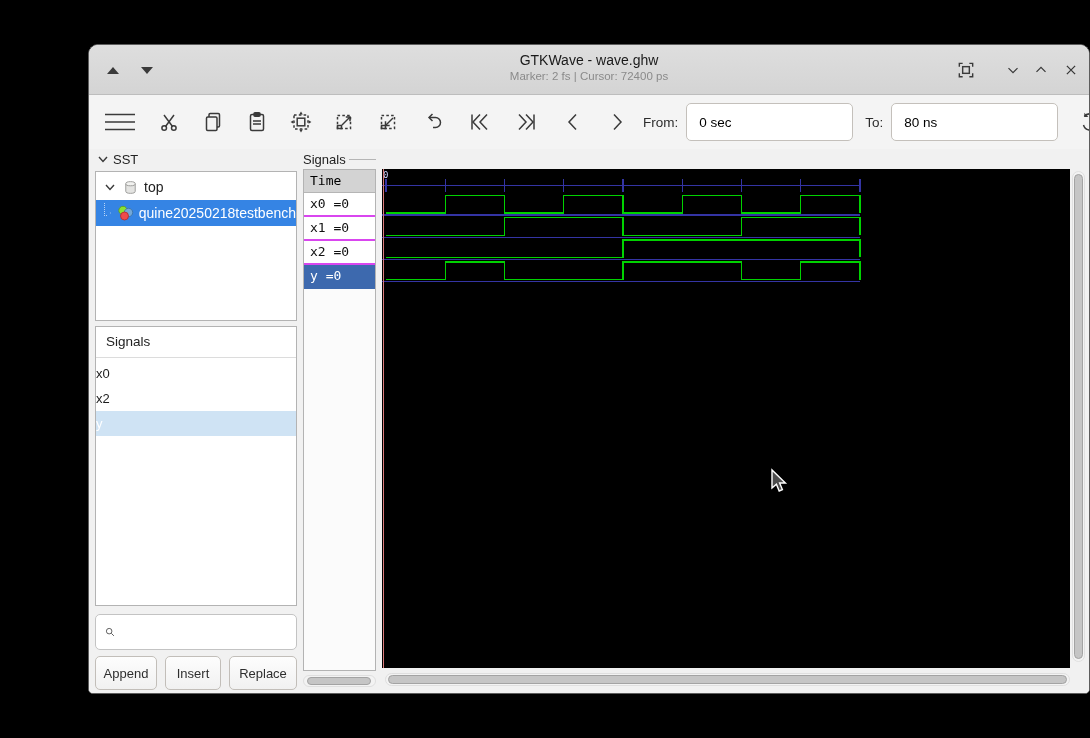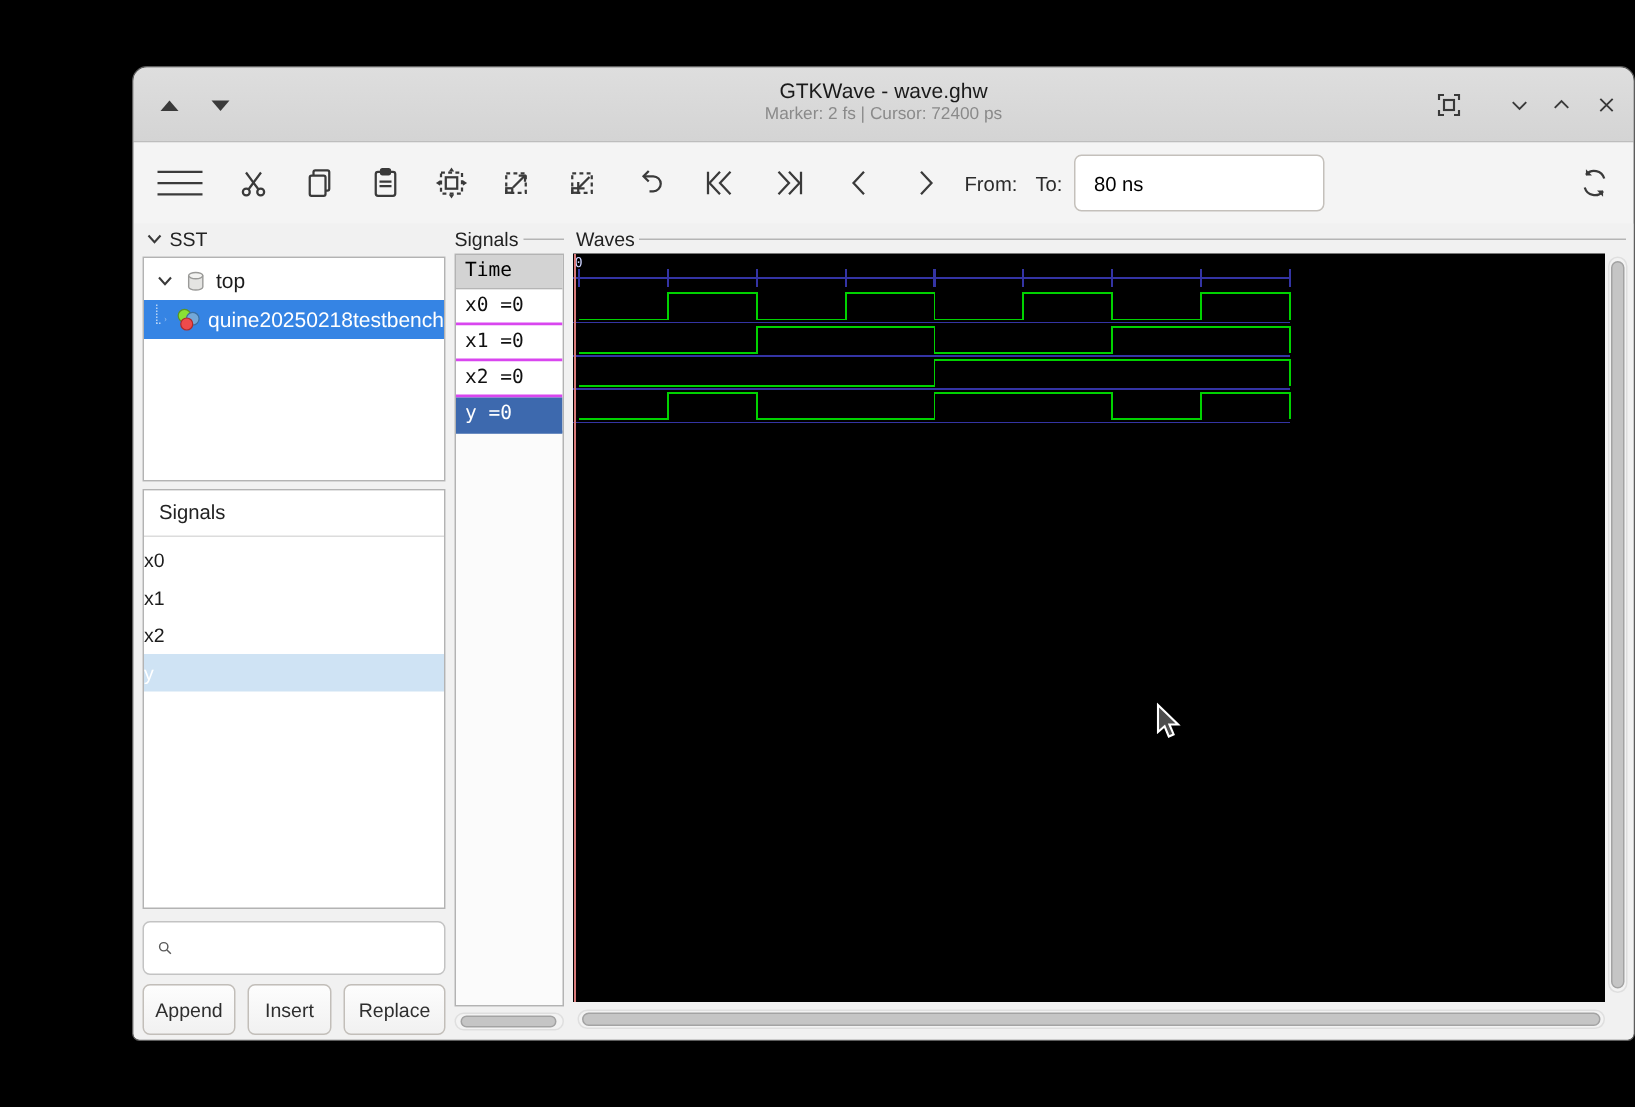--- a/index.html
+++ b/index.html
@@ -197,20 +197,21 @@
       <svg width="24" height="24" viewBox="0 0 24 24">
             <polyline points="15,4.5 8,12 15,19.5"></polyline>
           </svg>
     </button>
     <button class="tool">
       <svg width="24" height="24" viewBox="0 0 24 24">
             <polyline points="9,4.5 16,12 9,19.5"></polyline>
           </svg>
     </button>
     <span class="tb-label" style="margin-left:-6px">From:</span>
+    <input class="tb-input" style="margin-left: -12px;" value="0 sec">
     <span class="tb-label" style="margin-left:-8px">To:</span>
     <input class="tb-input" style="margin-left: -12px;" value="80 ns">
     <button class="tool" style="margin-left:auto">
       <svg width="24" height="24" viewBox="0 0 24 24">
         <path d="M18.5 9 A7 7 0 0 0 6.3 6.5"></path>
             <polygon points="6.3,2.8 6.3,7 10.3,7" fill="#3a3a3a" stroke="none"></polygon>
         <path d="M5.5 15 A7 7 0 0 0 17.7 17.5"></path>
             <polygon points="17.7,21.2 17.7,17 13.7,17" fill="#3a3a3a" stroke="none"></polygon>
       </svg>
     </button>
@@ -247,21 +248,20 @@
           <circle cx="8.5" cy="12" r="4" fill="#ef4b4b" stroke="#b02a2a" stroke-width=".8"></circle>
         </svg>
         <span class="lbl">quine20250218testbench</span>
       </div>
     </div>
 
     <div class="panel-box" id="signals-box">
       <div class="sb-header">Signals</div>
       <div style="height:3px"></div>
       <div class="sb-row">x0</div>
-      <div class="sb-row">x1</div>
       <div class="sb-row">x2</div>
       <div class="sb-row sel">y</div>
     </div>
 
     <div id="search-box">
       <svg width="16" height="16" viewBox="0 0 20 20" stroke="#5a5a5a" fill="none" stroke-width="1.6">
         <circle cx="8.6" cy="8.6" r="4.6"></circle>
             <path d="M12.2 12.2 L16.5 16.5"></path>
       </svg>
       <input id="search-input" value="" style="">
@@ -282,24 +282,20 @@
       <div class="sig-row">x2 =0</div>
       <div class="sig-row sel">y =0</div>
     </div>
     <div class="scroll" id="mid-hscroll">
           <div class="thumb"></div>
         </div>
 
     <div class="splitter" style="left:208px;top:0;width:6px;height:546px"></div>
     <div class="splitter" style="left:287px;top:0;width:6px;height:546px"></div>
 
-    <div class="frame-label" id="waves-label">
-      <span>Waves</span>
-          <span class="frame-line"></span>
-    </div>
     <div id="wave-canvas">
       <svg id="wave-svg" width="688" height="499" viewBox="0 0 688 499">
             <line x1="0" y1="16.5" x2="478" y2="16.5" stroke="#3434a4" stroke-width="1.4" shape-rendering="crispEdges"></line>
             <line x1="4" y1="10" x2="4" y2="22.5" stroke="#3434a4" stroke-width="1.4" shape-rendering="crispEdges"></line>
             <line x1="63.25" y1="10" x2="63.25" y2="22.5" stroke="#3434a4" stroke-width="1.4" shape-rendering="crispEdges"></line>
             <line x1="122.5" y1="10" x2="122.5" y2="22.5" stroke="#3434a4" stroke-width="1.4" shape-rendering="crispEdges"></line>
             <line x1="181.75" y1="10" x2="181.75" y2="22.5" stroke="#3434a4" stroke-width="1.4" shape-rendering="crispEdges"></line>
             <line x1="241" y1="10" x2="241" y2="22.5" stroke="#3434a4" stroke-width="1.4" shape-rendering="crispEdges"></line>
             <line x1="300.25" y1="10" x2="300.25" y2="22.5" stroke="#3434a4" stroke-width="1.4" shape-rendering="crispEdges"></line>
             <line x1="359.5" y1="10" x2="359.5" y2="22.5" stroke="#3434a4" stroke-width="1.4" shape-rendering="crispEdges"></line>

